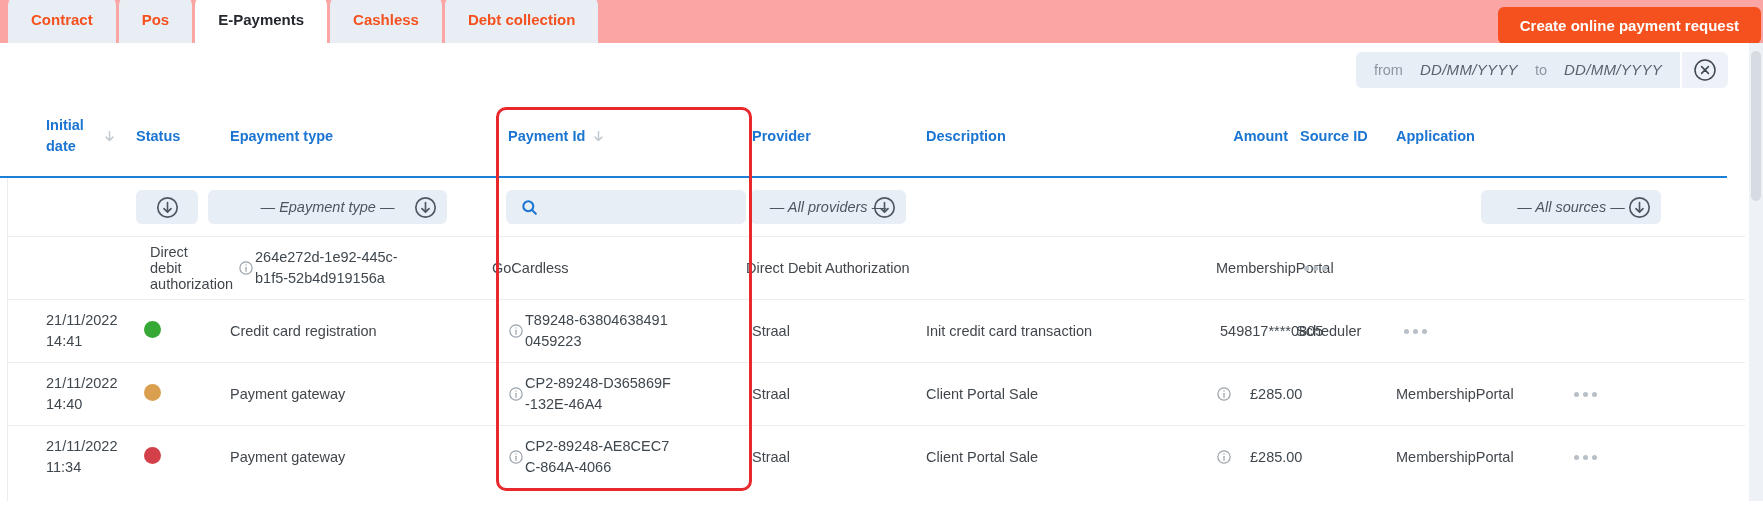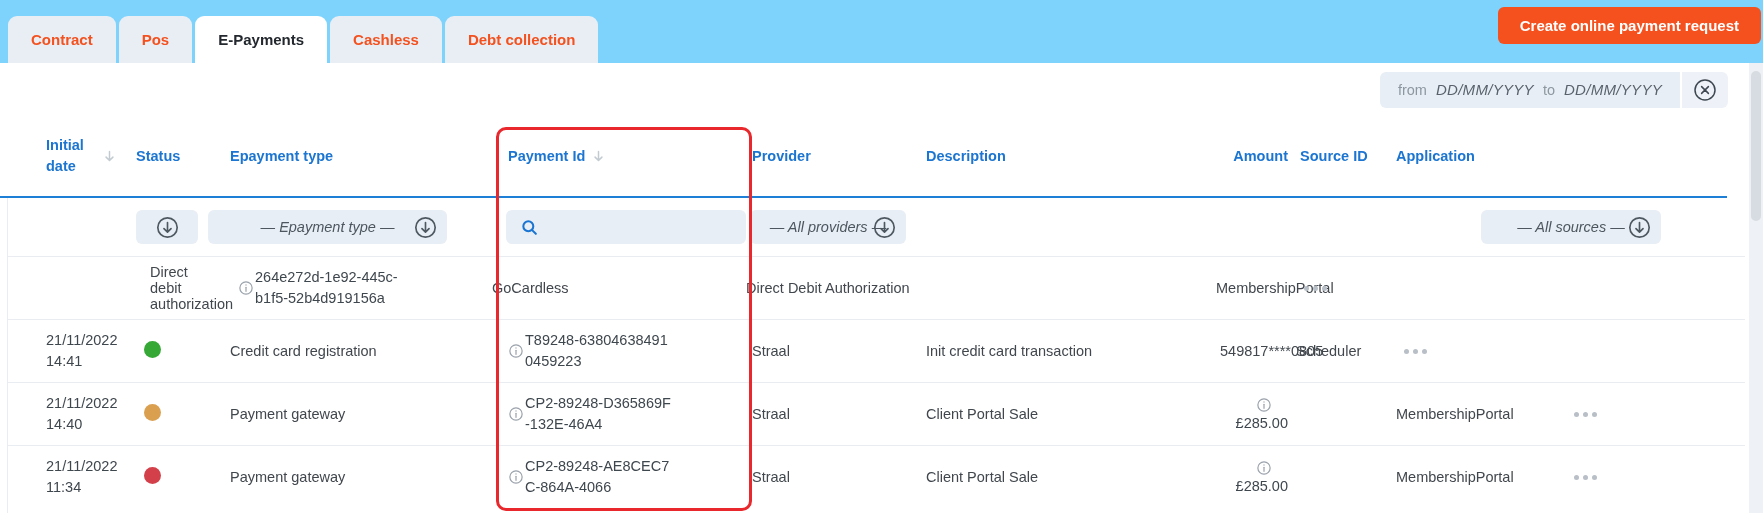--- a/index.html
+++ b/index.html
@@ -4,21 +4,21 @@
 <style>
   * { box-sizing: border-box; }
   html,body { margin:0; padding:0; }
   body {
     width:1763px; height:513px; overflow:hidden;
     font-family:"Liberation Sans", sans-serif;
     background:#ffffff; color:#41474d;
   }
   
   .tabbar {
-    height:63px; background:#7dd3fc; display:flex; align-items:flex-end;
+    height:43px; background:#fca5a5; display:flex; align-items:flex-end;
     padding-left:8px; position:relative;
   }
   .tab {
     height:47px; padding:0 23px; display:flex; align-items:center;
     background:#e9eef5; border-radius:9px 9px 0 0; margin-right:3px;
     font-size:15px; font-weight:700; color:#f4511e; cursor:pointer; white-space:nowrap;
   }
   .tab.active { background:#ffffff; color:#23282e; }
   .create-btn {
     position:absolute; right:2px; top:7px; height:37px; padding:0 22px;
@@ -28,21 +28,21 @@
   
   .content { position:relative; height:458px; background:#fff; }
   .leftline { position:absolute; left:7px; top:135px; bottom:0; width:1px; background:#e9edf1; }
   .scrolltrack { position:absolute; right:0; top:0; width:14px; height:458px; background:#eef1f5; }
   .scrollthumb { position:absolute; right:2px; top:8px; width:10px; height:150px; background:#d7dce2; border-radius:5px; }
 
   
   .toolbar { height:53px; display:flex; justify-content:flex-end; align-items:center; padding-right:35px; }
   .datefilter {
     display:flex; align-items:center; height:36px; background:#e8eef5;
-    border-radius:6px 0 0 6px; padding:0 18px; gap:9px; cursor:pointer;
+    border-radius:6px 0 0 6px; padding:0 18px; gap:17px; cursor:pointer;
   }
   .df-label { color:#8d97a1; font-size:14.5px; }
   .df-ph { color:#59626c; font-size:15px; font-style:italic; letter-spacing:.3px; }
   .clearbox {
     width:46px; height:36px; background:#eef2f8; border-radius:0 6px 6px 0;
     margin-left:2px; display:flex; align-items:center; justify-content:center; cursor:pointer;
   }
 
   
   .grid {
@@ -74,21 +74,21 @@
 
   
   .row { height:63px; border-top:1px solid #e9edf1; margin:0 18px 0 8px; padding-left:38px; }
   .cell-date { font-size:14.5px; color:#3f474e; line-height:21px; }
   .dot { width:17px; height:17px; border-radius:50%; margin-left:8px; display:inline-block; }
   .cell-epay { padding-left:14px; font-size:14.5px; }
   .cell-pay { display:flex; align-items:center; gap:1px; padding-left:22px; }
   .pay-text { font-size:14.5px; line-height:21px; color:#3f474e; }
   .cell-plain { font-size:14.5px; }
   .cell-prov { padding-left:6px; }
-  .amt { display:flex; flex-direction:column; align-items:flex-end; padding-right:8px; gap:2px; }
+  .amt { display:flex; flex-direction:row; align-items:flex-end; padding-right:8px; gap:2px; }
   .amt-info { margin-right:16px; display:flex; }
   .amt-val { font-size:14.5px; color:#3f474e; }
   .cell-src { padding-left:4px; }
   .actions { display:flex; gap:4px; padding-left:8px; cursor:pointer; }
   .actions i { width:5px; height:5px; border-radius:50%; background:#b8bfc7; }
 
   
   .highlight {
     position:absolute; left:496px; top:64px; width:256px; height:384px;
     border:3px solid #e8282c; border-radius:10px; pointer-events:none;

